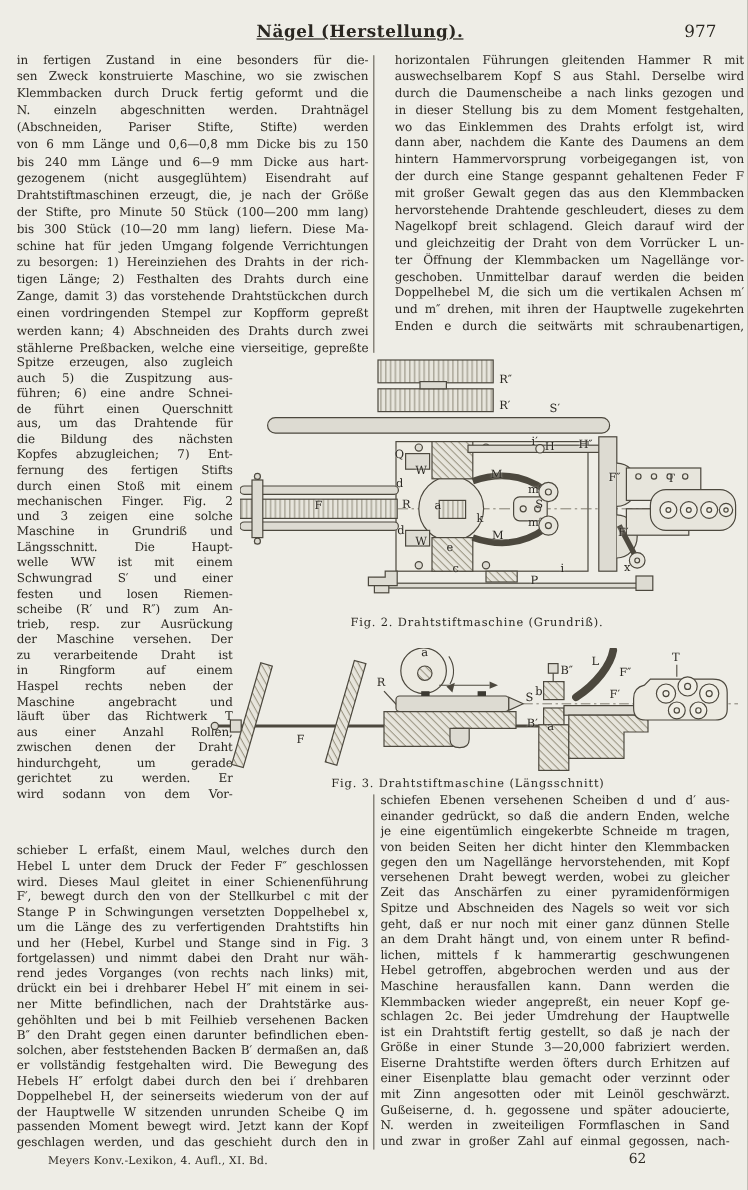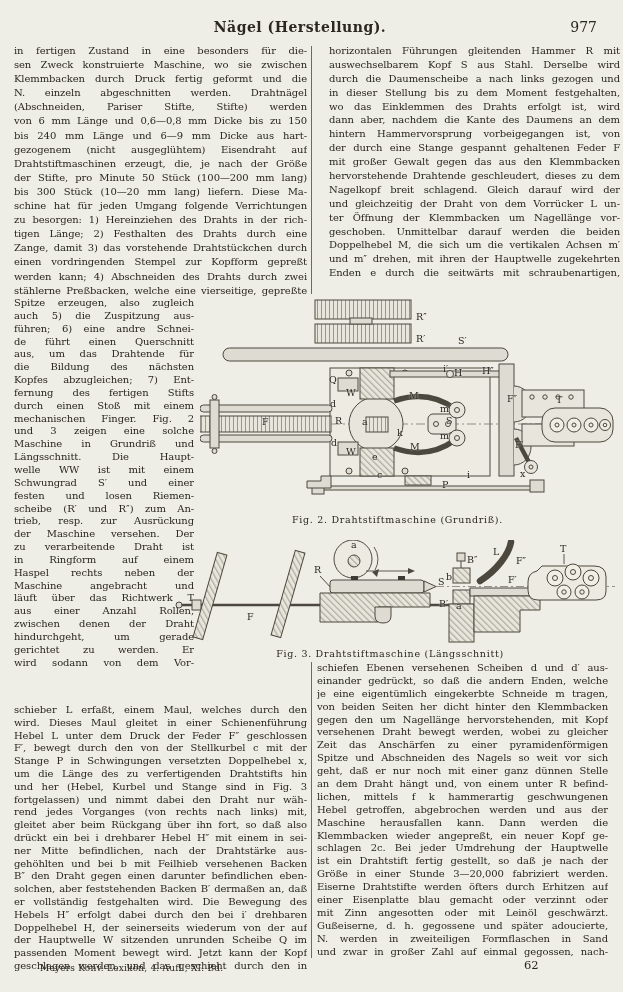--- a/index.html
+++ b/index.html
@@ -5,21 +5,21 @@
   html,body { margin:0; padding:0; background:#9a968c; }
   .page {
     position:relative; width:623px; height:992px; margin:0 auto;
     background: var(--page-bg, #eeede6);
     color: var(--ink, #2a2721);
     font-family: "DejaVu Serif", "Liberation Serif", serif;
     overflow:hidden;
   }
   .header-title {
     position:absolute; left:0; top:19px; width:600px; text-align:center;
-    font-size:14px; font-weight:bold; letter-spacing:0.5px;
+    font-size:14px; font-weight:bold; letter-spacing:0.5px;text-decoration:underline;
   }
   .page-number { position:absolute; top:19px; right:26px; font-size:14px; }
 
   .col { position:absolute; font-size:10px; }
   .col .line {
     text-align:justify; text-align-last:justify;
     overflow:hidden; letter-spacing:-0.1px;
   }
   .lc1 { left:14px; top:44px;  width:293px; } .lc1 .line { height:14.1px;  line-height:14.1px; }
   .lc2 { left:14px; top:297px; width:180px; } .lc2 .line { height:12.85px; line-height:12.85px; }
@@ -106,29 +106,28 @@
       <div class="line">Maschine angebracht und</div>
       <div class="line">läuft über das Richtwerk T</div>
       <div class="line">aus einer Anzahl Rollen,</div>
       <div class="line">zwischen denen der Draht</div>
       <div class="line">hindurchgeht, um gerade</div>
       <div class="line">gerichtet zu werden.  Er</div>
       <div class="line">wird sodann von dem Vor-</div>
     </div>
   <div class="col lc3">
       <div class="line">schieber L erfaßt, einem Maul, welches durch den</div>
+      <div class="line">Hebel L unter dem Druck der Feder F″ geschlossen</div>
       <div class="line">wird.  Dieses Maul gleitet in einer Schienenführung</div>
-      <div class="line">Hebel L unter dem Druck der Feder F″ geschlossen</div>
       <div class="line">F′, bewegt durch den von der Stellkurbel c mit der</div>
       <div class="line">Stange P in Schwingungen versetzten Doppelhebel x,</div>
       <div class="line">um die Länge des zu verfertigenden Drahtstifts hin</div>
       <div class="line">und her (Hebel, Kurbel und Stange sind in Fig. 3</div>
       <div class="line">fortgelassen) und nimmt dabei den Draht nur wäh-</div>
       <div class="line">rend jedes Vorganges (von rechts nach links) mit,</div>
-      <div class="line">gleitet aber beim Rückgang über ihn fort, so daß also</div>
       <div class="line">drückt ein bei i drehbarer Hebel H″ mit einem in sei-</div>
       <div class="line">ner Mitte befindlichen, nach der Drahtstärke aus-</div>
       <div class="line">gehöhlten und bei b mit Feilhieb versehenen Backen</div>
       <div class="line">B″ den Draht gegen einen darunter befindlichen eben-</div>
       <div class="line">solchen, aber feststehenden Backen B′ dermaßen an, daß</div>
       <div class="line">er vollständig festgehalten wird.  Die Bewegung des</div>
       <div class="line">Hebels H″ erfolgt dabei durch den bei i′ drehbaren</div>
       <div class="line">Doppelhebel H, der seinerseits wiederum von der auf</div>
       <div class="line">der Hauptwelle W sitzenden unrunden Scheibe Q im</div>
       <div class="line">passenden Moment bewegt wird.  Jetzt kann der Kopf</div>

